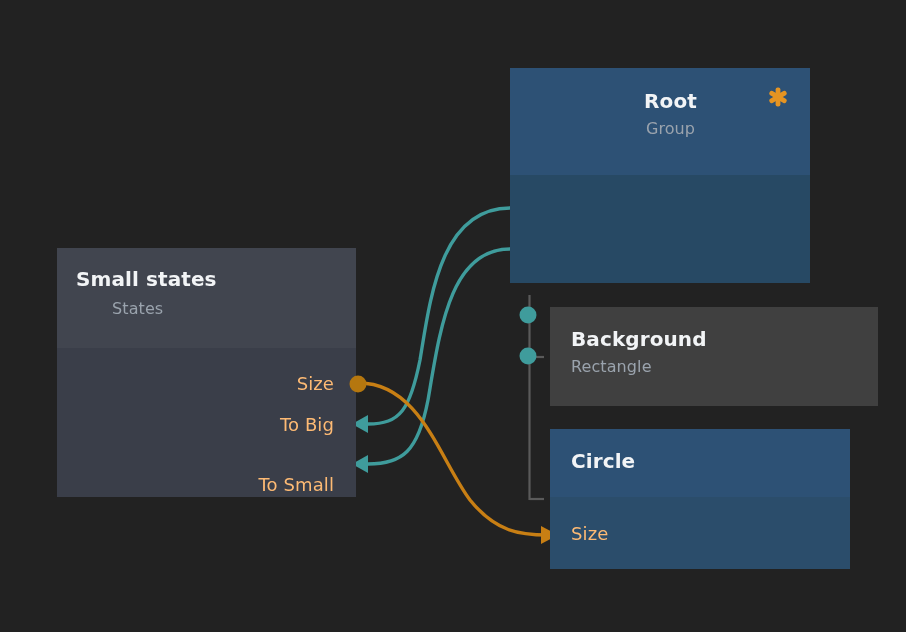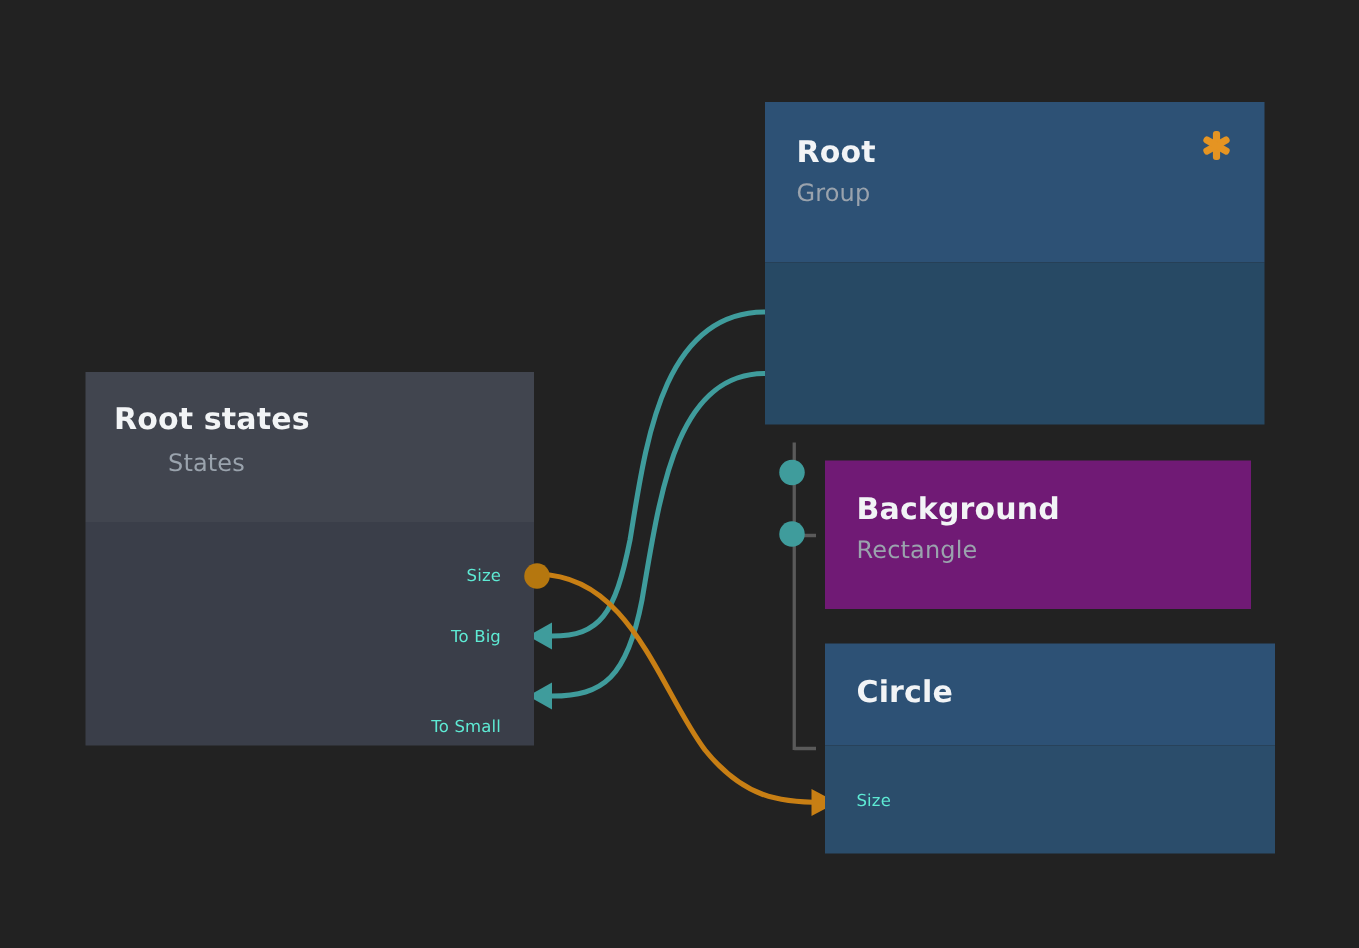--- a/index.html
+++ b/index.html
@@ -54,32 +54,33 @@
     white-space: nowrap;
   }
   .node-subtitle {
     font-size: 16px;
     font-weight: normal;
     color: #9aa3ad;
     letter-spacing: 0.1px;
     white-space: nowrap;
   }
   .port-label {
-    font-size: 11px;
-    color: #5eead4;
+    font-size: 18px;
+    color: #fdba74;
     white-space: nowrap;
     letter-spacing: 0.1px;
   }
 
   
   #node-root {
     left: 510px;
     top: 68px;
-    width: 333px;
+    width: 300px;
     height: 215px;
+    text-align: center;
   }
   #node-root .node-header {
     height: 107px;
     background: #2d5175;
     padding: 20px 0 0 21px;
   }
   #node-root .node-body {
     height: 108px;
     background: #274964;
     padding: 0;
@@ -137,23 +138,23 @@
     justify-content: flex-end;
   }
   #port-size-out  { top: 25px; }
   #port-tobig     { top: 66px; margin-left: 34px; }
   #port-tosmall   { top: 106px; margin-top: 20px; }
 
   
   #node-background {
     left: 550px;
     top: 307px;
-    width: 284px;
+    width: 328px;
     height: 99px;
-    background: #701a75;
+    background: #404040;
   }
   #node-background .node-header {
     height: 99px;
     padding: 19px 0 0 21px;
   }
   #node-background .node-title { line-height: 26px; }
   #node-background .node-subtitle { line-height: 30px; }
 
   
   #node-circle {
@@ -247,21 +248,21 @@
         <svg width="18" height="18" viewBox="0 0 18 18" style="margin-left:-18px;">
           <circle cx="9" cy="9" r="8.5" fill="#3f9c9c"></circle>
         </svg>
         <span class="port-label" style="margin-left:16px;">Release</span>
       </div>
     </div>
   </div>
 
   <div class="node" id="node-sizestates">
     <div class="node-header">
-      <div class="node-title">Root states</div>
+      <div class="node-title">Small states</div>
       <div class="node-subtitle">States</div>
     </div>
     <div class="node-body">
       <div class="ss-port" id="port-size-out">
         <span class="port-label">Size</span>
       </div>
       <div class="ss-port" id="port-tobig">
         <span class="port-label">To Big</span>
       </div>
       <div class="ss-port" id="port-tosmall">

